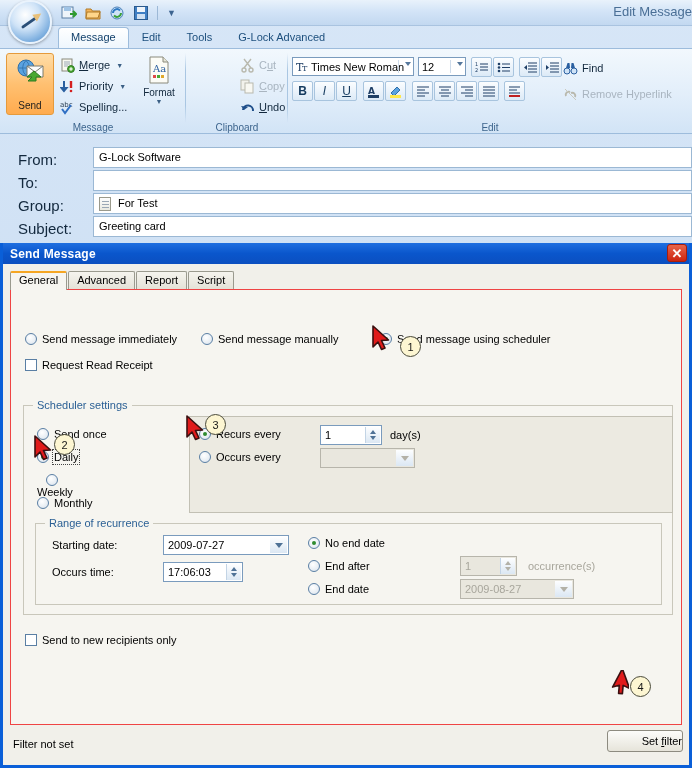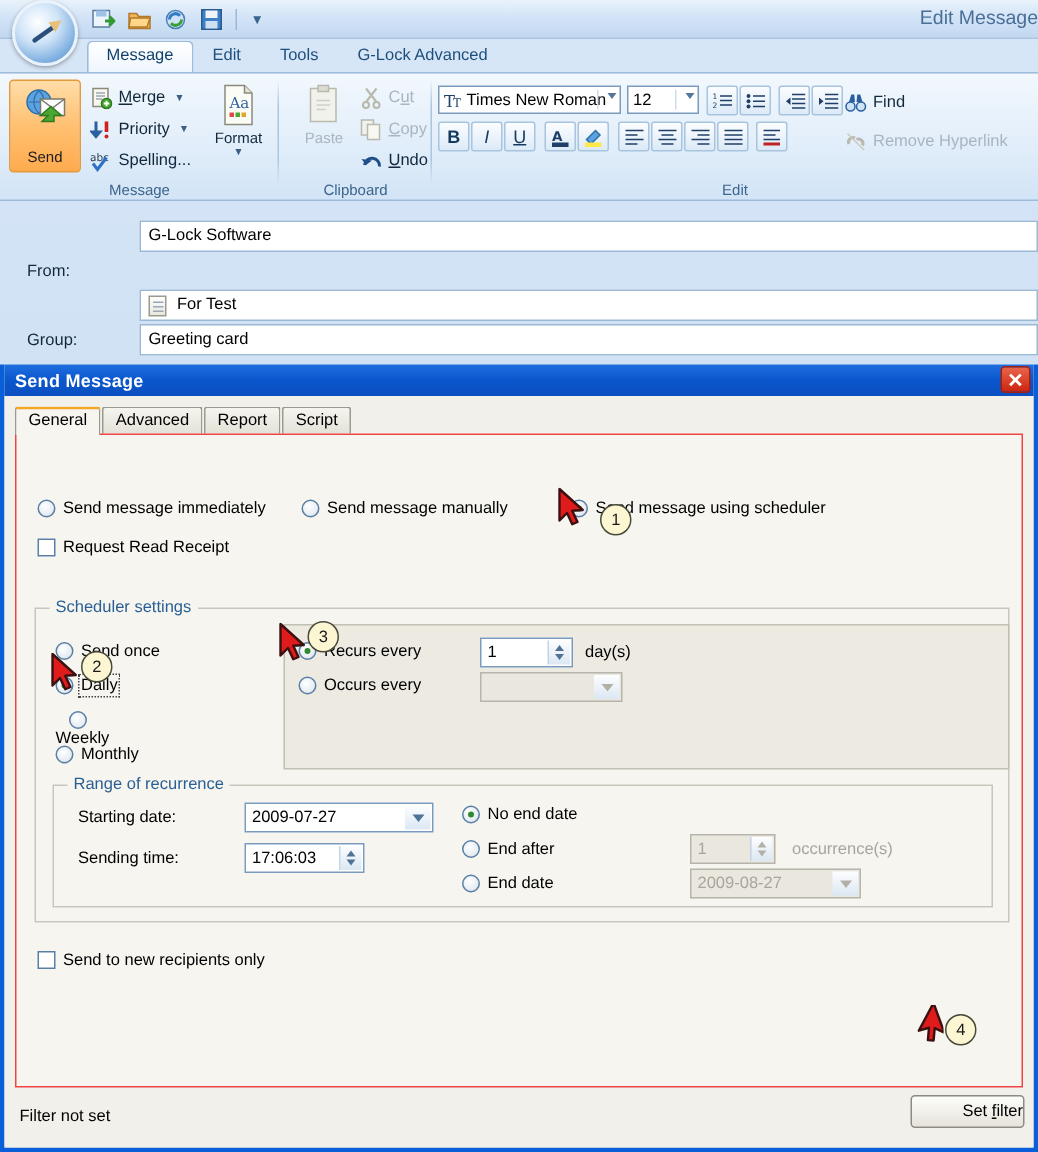--- a/index.html
+++ b/index.html
@@ -133,21 +133,21 @@
     position: absolute; width: 21px; height: 20px;
     border: 1px solid #a8c4de; border-radius: 2px;
     background: linear-gradient(#fbfdff, #dceaf7);
     display: flex; align-items: center; justify-content: center;
     font-size: 12px; color: #143a5e;
   }
 
   
   .fields { position: absolute; left: 0; top: 134px; width: 692px; height: 108px; }
   .frow { position: absolute; left: 0; width: 692px; height: 23px; }
-  .flabel { position: absolute; left: 18px; top: 4px; font-size: 11px; color: #12283d; margin-top: 24px; }
+  .flabel { position: absolute; left: 18px; top: 4px; font-size: 15px; color: #12283d; }
   .finput {
     position: absolute; left: 93px; top: 0px; width: 599px; height: 21px;
     background: #fff; border: 1px solid #9bb8d4;
     font-size: 11px; padding: 3px 0 0 5px; color: #000;
   }
   .finput.with-icon { padding-left: 24px; }
   .doc-ico {
     position: absolute; left: 5px; top: 3px; width: 12px; height: 14px;
     background: linear-gradient(#fdfdfd, #e8e8e0);
     border: 1px solid #9a9a8c;
@@ -403,30 +403,20 @@
         </div>
         <div>Format</div>
         <div class="caret" style="font-size:7px;color:#3b5f85">▼</div>
       </div>
 
       <div class="rgroup-label">Message</div>
       <div class="rgroup-divider" style="right:0;"></div>
     </div>
 
     <div class="rgroup" style="left:186px; width:102px;">
-      <div class="big-cmd" style="left:4px; top:6px;">
-        <div class="bico">
-          <svg width="30" height="30" viewBox="0 0 30 30">
-            <rect x="6" y="4" width="17" height="22" fill="#f2f2ec" stroke="#b9b9ae"></rect>
-            <rect x="11" y="2" width="7" height="4" fill="#dcdcd2" stroke="#b9b9ae"></rect>
-            <path d="M10 12 h9 M10 15 h9 M10 18 h6" stroke="#cfcfc6"></path>
-          </svg>
-        </div>
-        <div class="disabled">Paste</div>
-      </div>
 
       <div class="small-cmd disabled" style="left:54px; top:7px;">
         <span class="ico">
           <svg width="15" height="15" viewBox="0 0 15 15">
             <path d="M4 1 l7 9 M11 1 l-7 9" stroke="#b9b9ae" stroke-width="1.4" fill="none"></path>
             <circle cx="4" cy="12" r="2" fill="none" stroke="#b9b9ae" stroke-width="1.4"></circle>
             <circle cx="11" cy="12" r="2" fill="none" stroke="#b9b9ae" stroke-width="1.4"></circle>
           </svg>
         </span>
         <span>C<span class="u">u</span>t</span>
@@ -578,20 +568,24 @@
 
       <div class="rgroup-label">Edit</div>
     </div>
   </div>
 
   <div class="fields">
     <div class="frow" style="top:13px;">
       <div class="flabel">From:</div>
       <div class="finput">G-Lock Software</div>
     </div>
+    <div class="frow" style="top:36px;">
+      <div class="flabel">To:</div>
+      <div class="finput"></div>
+    </div>
     <div class="frow" style="top:59px;">
       <div class="flabel">Group:</div>
       <div class="finput with-icon">
         <span class="doc-ico"></span>
         <span>For Test</span>
       </div>
     </div>
     <div class="frow" style="top:82px;">
       <div class="flabel">Subject:</div>
       <div class="finput">Greeting card</div>
@@ -682,21 +676,21 @@
 
         <div class="groupbox" style="left:11px; top:117px; width:627px; height:82px; background:#f6f5f0;">
           <div class="gtitle">Range of recurrence</div>
 
           <div class="static-text" style="left:16px; top:15px;">Starting date:</div>
           <div class="textbox" style="left:127px; top:11px; width:126px;">
             <span>2009-07-27</span>
             <span class="ddbtn"></span>
           </div>
 
-          <div class="static-text" style="left:16px; top:42px;">Sending time:</div>
+          <div class="static-text" style="left:16px; top:42px;">Occurs time:</div>
           <div class="textbox" style="left:127px; top:38px; width:80px;">
             <span>17:06:03</span>
             <span class="spin" style="right:1px;">
               <span class="up"></span>
               <span class="dn"></span>
             </span>
           </div>
 
           <div class="radio checked" style="left:272px; top:13px;">
             <span class="dot"></span>

